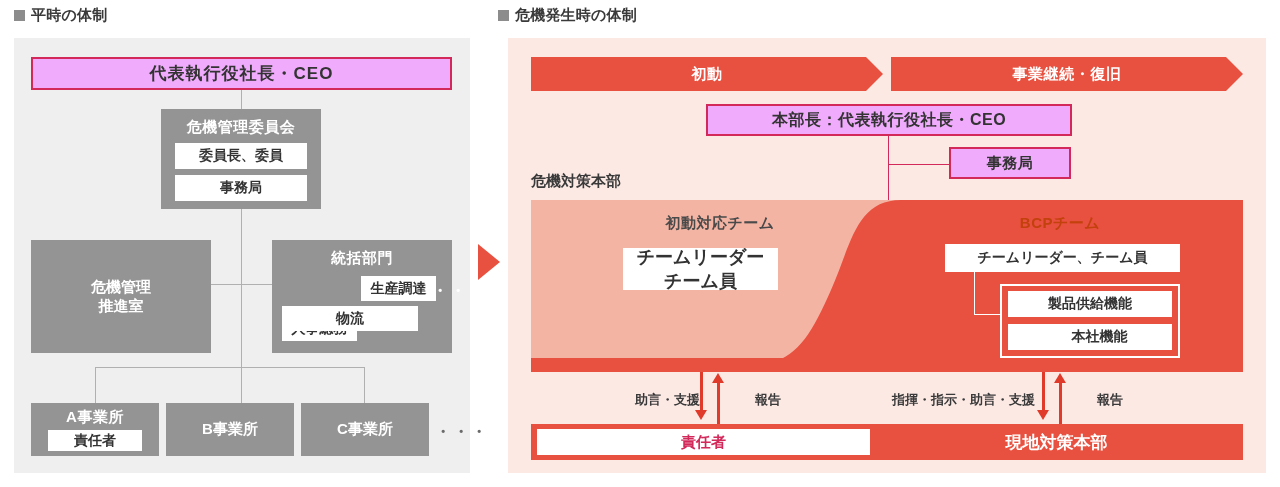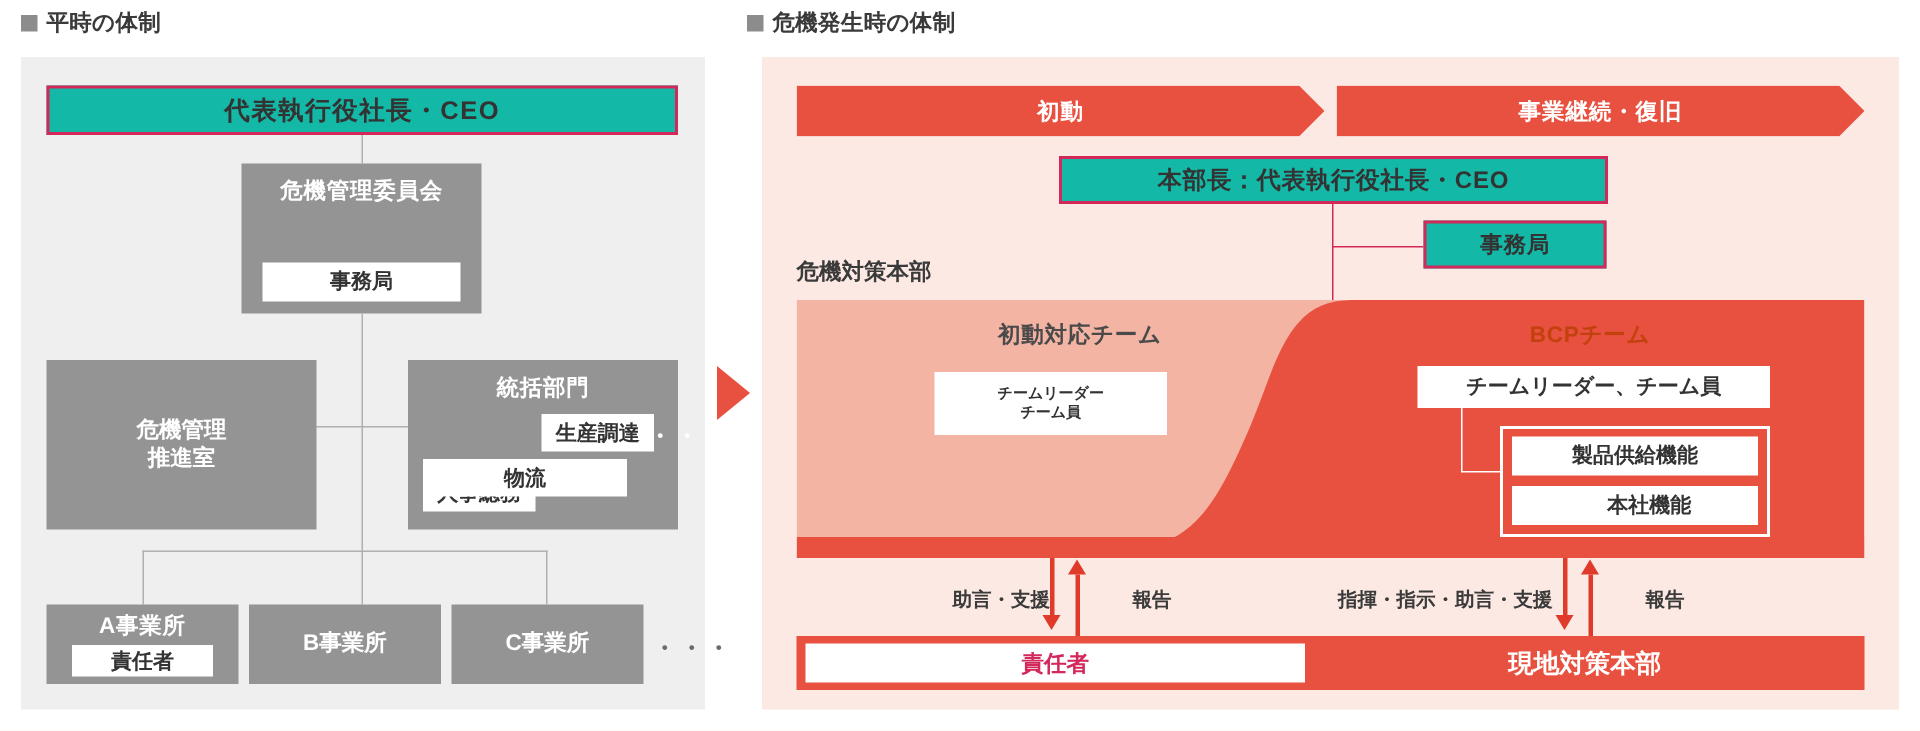--- a/index.html
+++ b/index.html
@@ -55,21 +55,21 @@
     width: 758px;
     height: 435px;
     background: #fce9e4;
   }
 
   
   .box { position: absolute; box-sizing: border-box; }
 
   .box-ceo {
     border: 2px solid #d2285a;
-    background: #14b8a6;
+    background: #f0abfc;
     display: flex;
     align-items: center;
     justify-content: center;
     font-size: 17px;
     font-weight: 700;
     color: #333333;
     letter-spacing: 1px;
   }
 
   .gray-group {
@@ -247,20 +247,21 @@
   <div class="panel-left"></div>
 
   <div class="box box-ceo" style="left:31px; top:57px; width:421px; height:33px;">
     <span>代表執行役社長・CEO</span>
   </div>
 
   <div class="line-g" style="left:241px; top:90px; width:1px; height:19px;"></div>
 
   <div class="box gray-group" style="left:161px; top:109px; width:160px; height:100px;">
     <div class="gray-group-title" style="top:9px;">危機管理委員会</div>
+    <div class="white-chip" style="left:14px; top:34px; width:132px; height:26px;">委員長、委員</div>
     <div class="white-chip" style="left:14px; top:66px; width:132px; height:26px;">事務局</div>
   </div>
 
   <div class="line-g" style="left:241px; top:209px; width:1px; height:75px;"></div>
 
   <div class="line-g" style="left:121px; top:284px; width:240px; height:1px;"></div>
 
   <div class="box gray-solid" style="left:31px; top:240px; width:180px; height:113px;">
     <div>
       <div>危機管理</div>
@@ -326,21 +327,21 @@
 
   <div class="team-block">
     <svg width="712" height="172" viewBox="0 0 712 172" xmlns="http://www.w3.org/2000/svg">
       <rect x="0" y="0" width="712" height="172" fill="#f4b4a4"></rect>
       <path d="M712,0 L370,0 C325,0 320,45 300,90 C282,131 268,155 240,163 L240,172 L712,172 Z" fill="#e8503f"></path>
       <rect x="0" y="158" width="712" height="14" fill="#e8503f"></rect>
     </svg>
   </div>
 
   <div class="team-title dark" style="left:620px; top:214px; width:200px;">初動対応チーム</div>
-  <div class="box" style="left:623px; top:248px; width:155px; height:42px; background:#ffffff; display:flex; align-items:center; justify-content:center; flex-direction:column; font-size:10px; font-weight:700; color:#333; line-height:1.35;">
+  <div class="box" style="left:623px; top:248px; width:155px; height:42px; background:#ffffff; display:flex; align-items:center; justify-content:center; flex-direction:column; font-size:18px; font-weight:700; color:#333; line-height:1.35;">
     <span>チームリーダー</span>
     <span>チーム員</span>
   </div>
 
   <div class="team-title light" style="left:960px; top:214px; width:200px;">BCPチーム</div>
   <div class="box" style="left:945px; top:244px; width:235px; height:28px; background:#ffffff; display:flex; align-items:center; justify-content:center; font-size:14px; font-weight:700; color:#333;">
     <span>チームリーダー、チーム員</span>
   </div>
 
   <div class="line-w" style="left:974px; top:272px; width:1px; height:42px;"></div>

